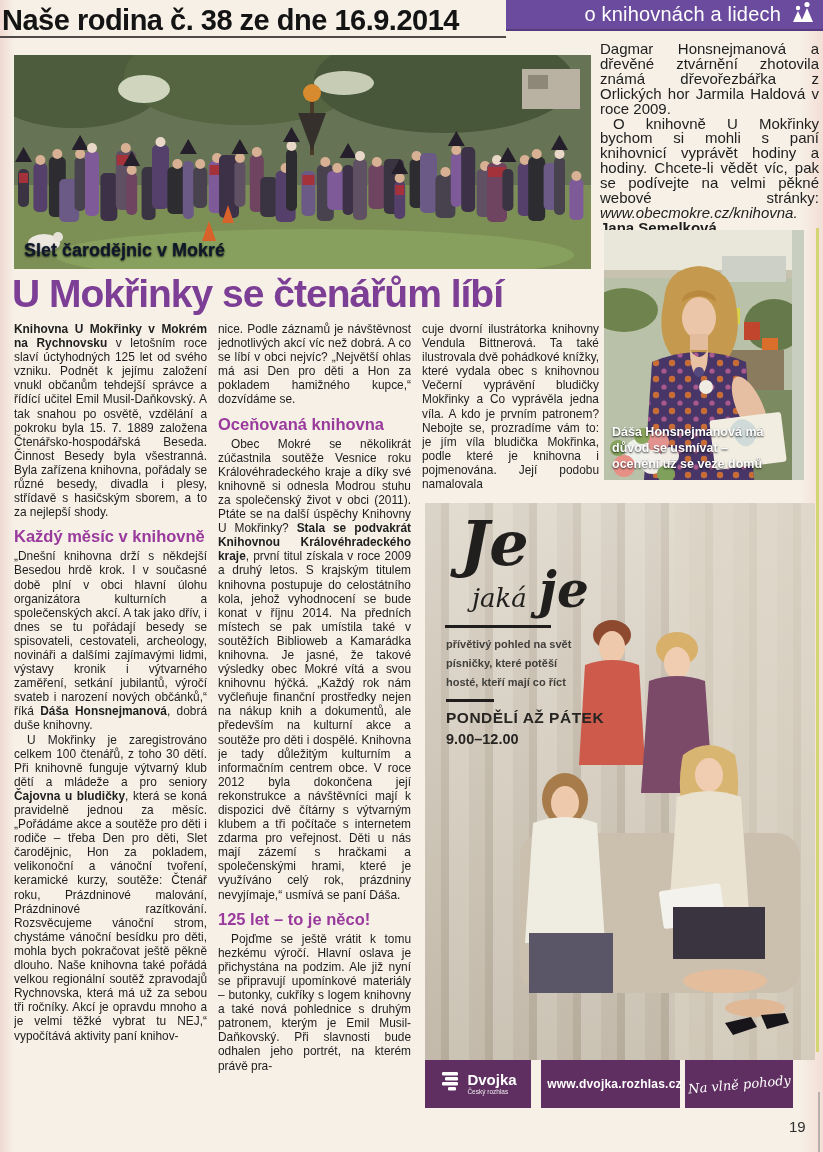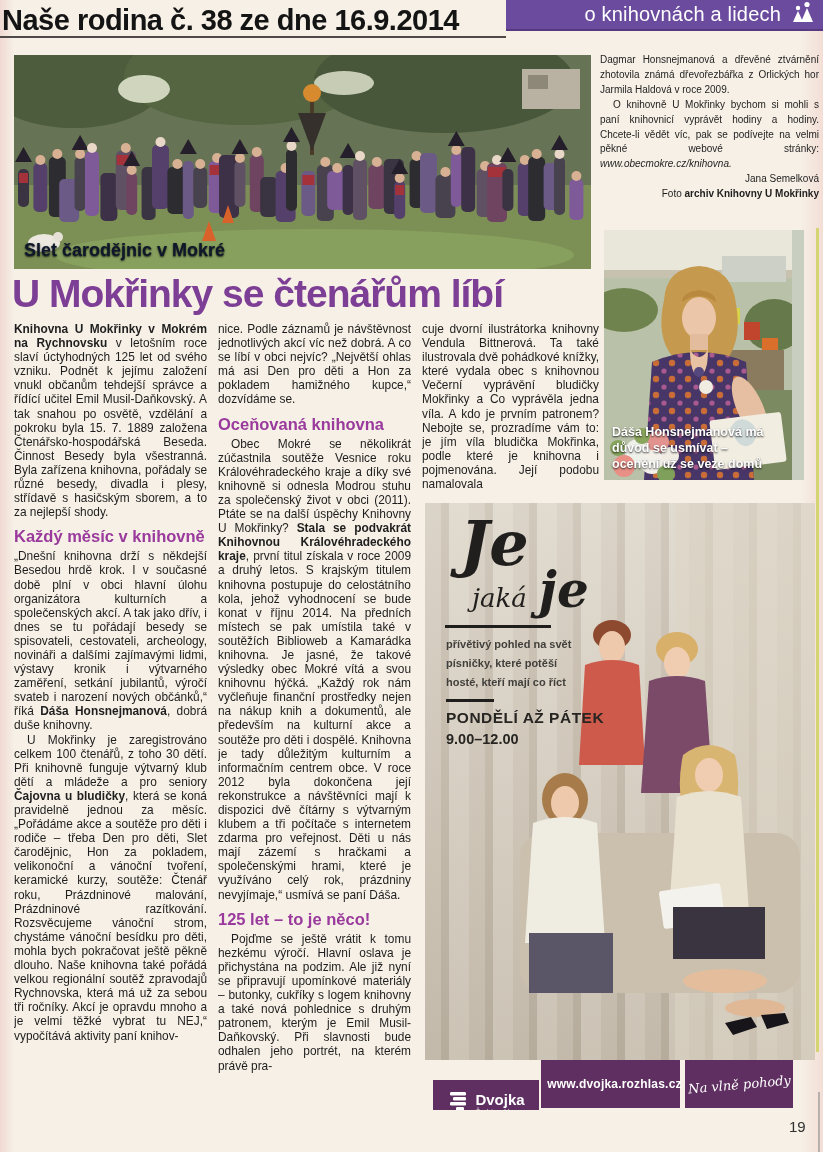--- a/index.html
+++ b/index.html
@@ -28,26 +28,26 @@
 
   
   .headline{position:absolute;left:12px;top:272px;font-size:39px;font-weight:700;color:#7d3e95;letter-spacing:-1px;white-space:nowrap;}
   .bodycol{position:absolute;top:322px;width:193px;height:818px;overflow:hidden;
            font-size:11.9px;line-height:14.1px;text-align:justify;color:#1e1e1e;}
   .bodycol p{margin:0;}
   .bodycol p.ind{text-indent:13px;}
   .colhead{font-size:16.5px;font-weight:700;color:#993a9c;margin:8px 0 4px;line-height:18px;text-align:left;}
   #col1{left:14px;} #col2{left:218px;}
   #col3{left:422px;width:177px;height:180px;}
-  .rightcol{position:absolute;left:600px;top:53px;width:219px;height:188px;overflow:hidden;
-            font-size:10px;line-height:14.9px;text-align:justify;color:#1e1e1e;}
+  .rightcol{position:absolute;left:600px;top:42px;width:219px;height:188px;overflow:hidden;
+            font-size:15px;line-height:14.9px;text-align:justify;color:#1e1e1e;}
   .rightcol p{margin:0;}
   .rightcol p.ind{text-indent:13px;}
   .rightcol .url{font-style:italic;}
-  .byline{text-align:right;font-weight:400;margin-top:3px;}
+  .byline{font-weight:700;margin-top:3px;}
   .credit{text-align:right;}
   .credit b{font-weight:700;}
 
   
   .ad{position:absolute;left:425px;top:503px;width:390px;height:607px;overflow:hidden;}
   .ad-photo{position:absolute;left:0;top:0;right:0;height:557px;
             background:
              linear-gradient(180deg,rgba(255,255,255,.25),rgba(0,0,0,.06)),
              repeating-linear-gradient(90deg,#cfc5b5 0 16px,#c2b7a6 16px 24px,#d8cfc0 24px 44px);}
   .ad-logo-je1{position:absolute;left:35px;top:10px;font-family:"DejaVu Serif",serif;font-style:italic;font-weight:700;
@@ -56,21 +56,21 @@
                font-family:"DejaVu Serif",serif;font-style:italic;line-height:1;}
   .ad-logo-jaka{font-size:26px;}
   .ad-logo-je2{font-size:50px;font-weight:700;}
   .ad-underline{position:absolute;left:20px;top:122px;width:106px;height:2.5px;background:#1f1e1c;}
   .ad-taglines{position:absolute;left:21px;top:132px;font-size:11px;font-weight:700;color:#413f3b;line-height:19px;}
   .ad-divider{position:absolute;left:21px;top:196px;width:48px;height:2.5px;background:#1f1e1c;}
   .ad-schedule{position:absolute;left:21px;top:206px;color:#272522;}
   .ad-days{font-size:15.5px;font-weight:700;letter-spacing:.5px;}
   .ad-time{font-size:14.5px;font-weight:700;margin-top:4px;}
   .ad-seg{position:absolute;top:557px;height:48px;background:#5e2f60;color:#fff;display:flex;align-items:center;justify-content:center;}
-  #seg1{left:8px;width:106px;gap:6px;margin-top:20px;}
+  #seg1{left:0;width:106px;gap:6px;}
   #seg2{left:116px;width:131px;padding-left:8px;}
   #seg3{left:260px;width:108px;}
   .dvojka-txt{display:flex;flex-direction:column;line-height:1;}
   .dvojka-name{font-size:15px;font-weight:700;}
   .dvojka-sub{font-size:6.5px;margin-top:2px;opacity:.9;}
   .ad-url{font-size:12px;font-weight:700;letter-spacing:.2px;}
   .ad-slogan{font-family:"DejaVu Serif",serif;font-style:italic;font-size:13px;transform:rotate(-5deg);}
 
   .pagenum{position:absolute;left:789px;top:1118px;font-size:15px;color:#2f2f2f;}
 </style>

